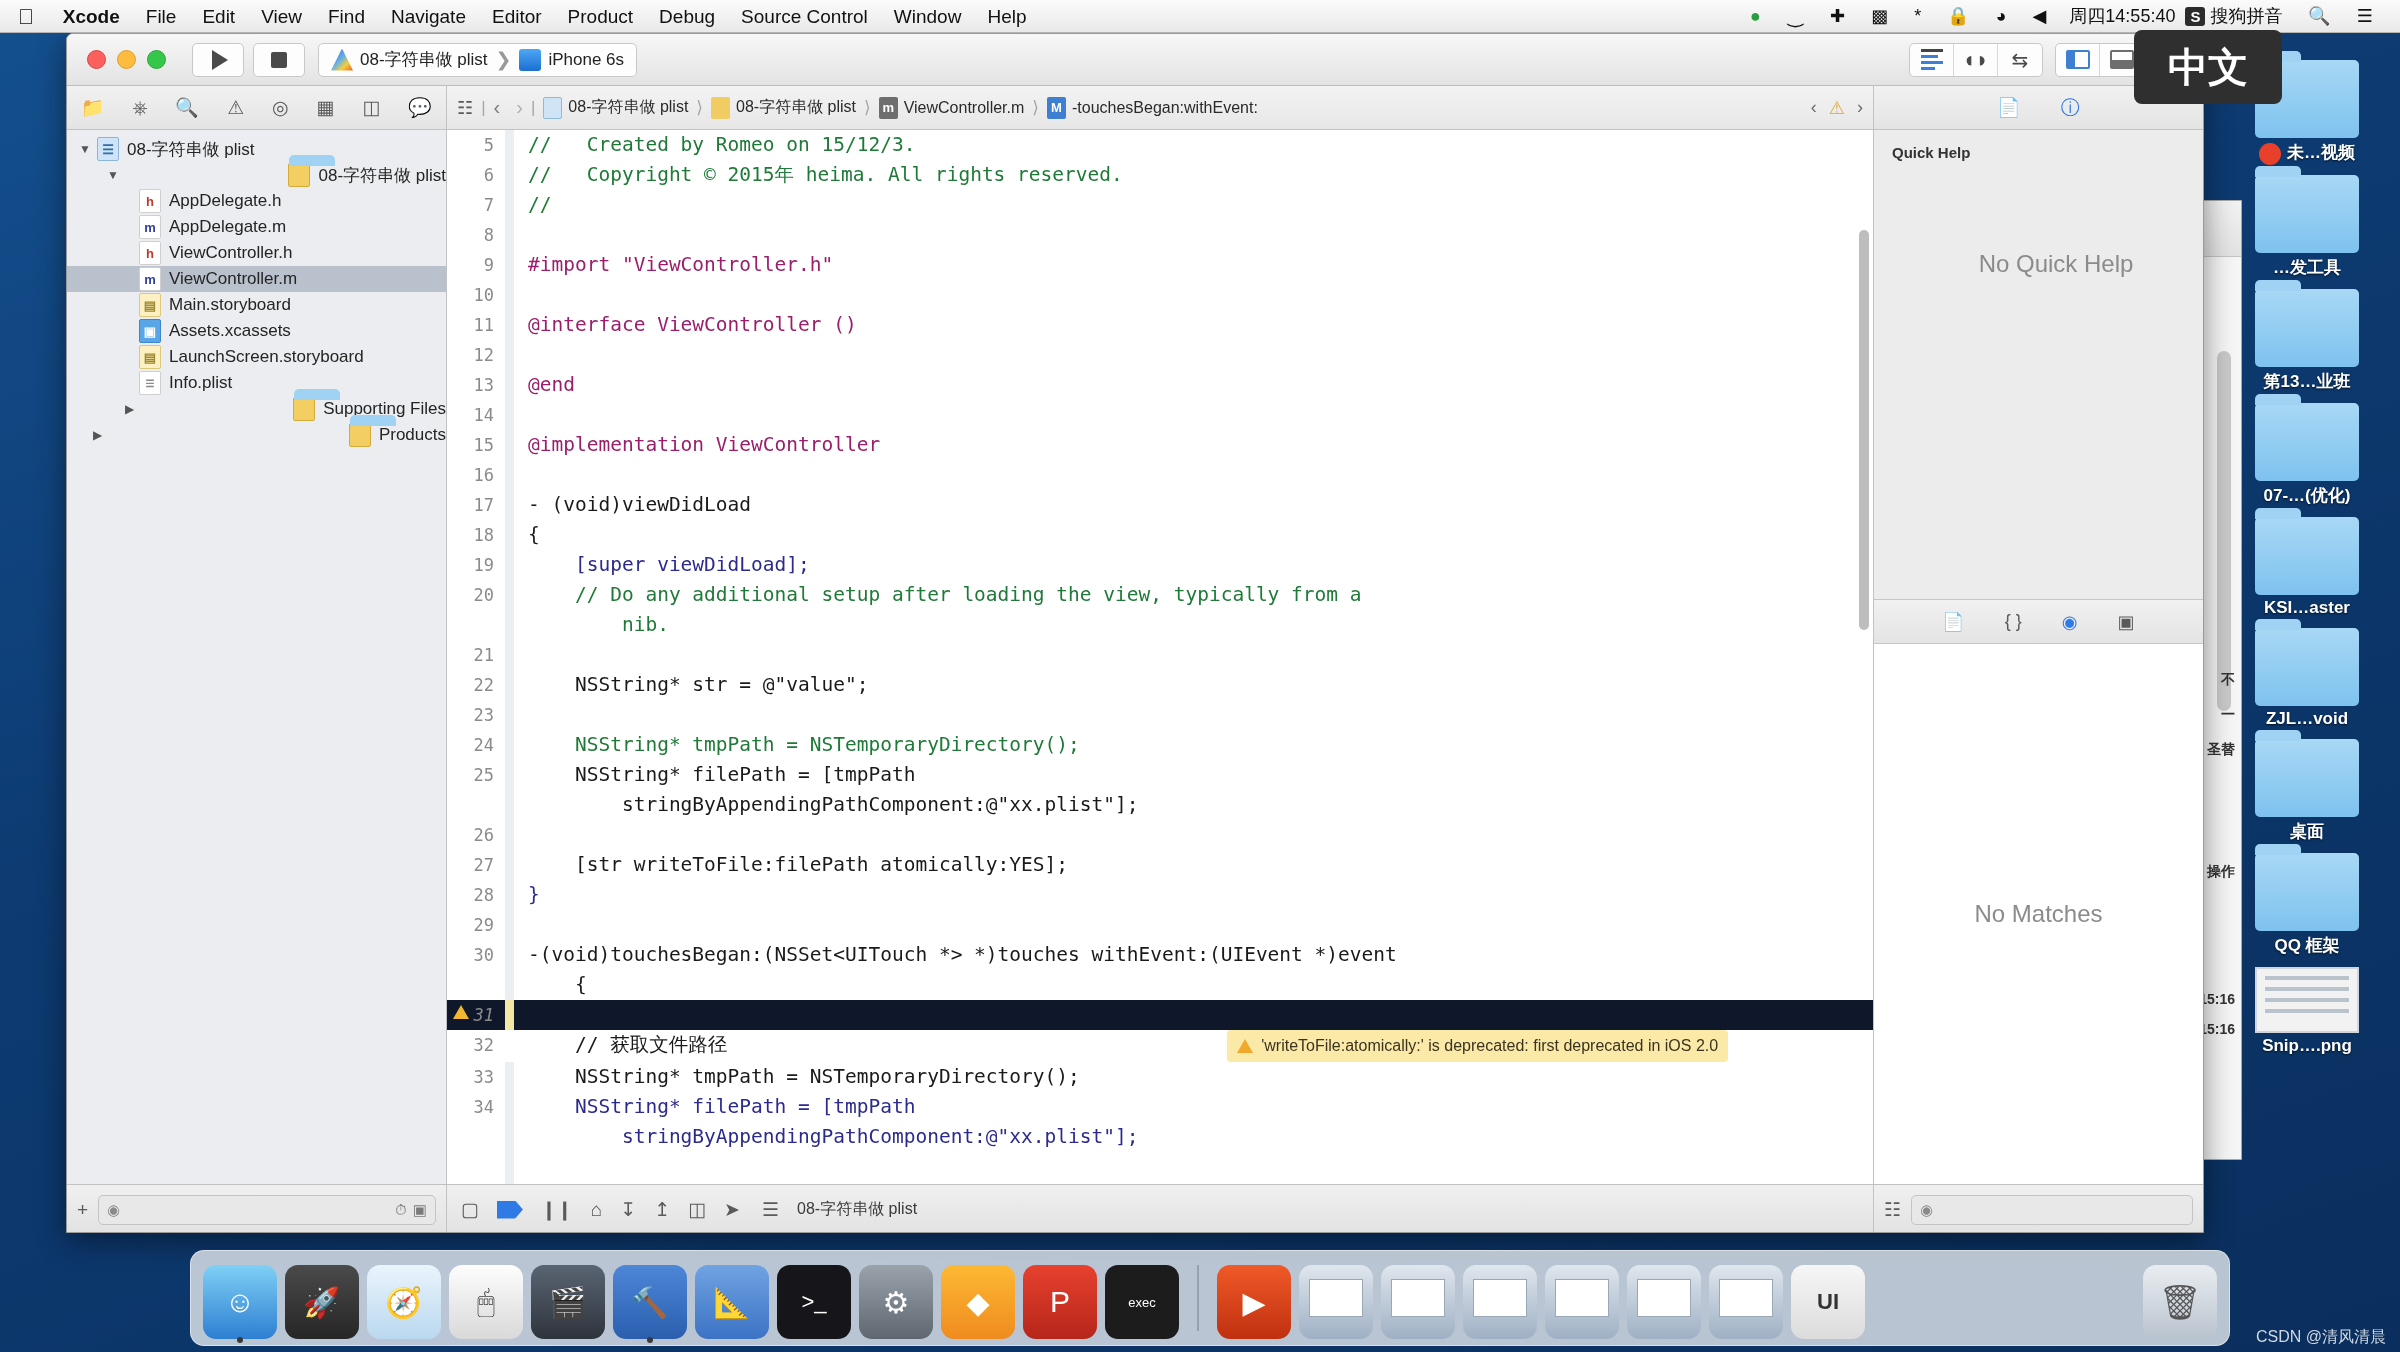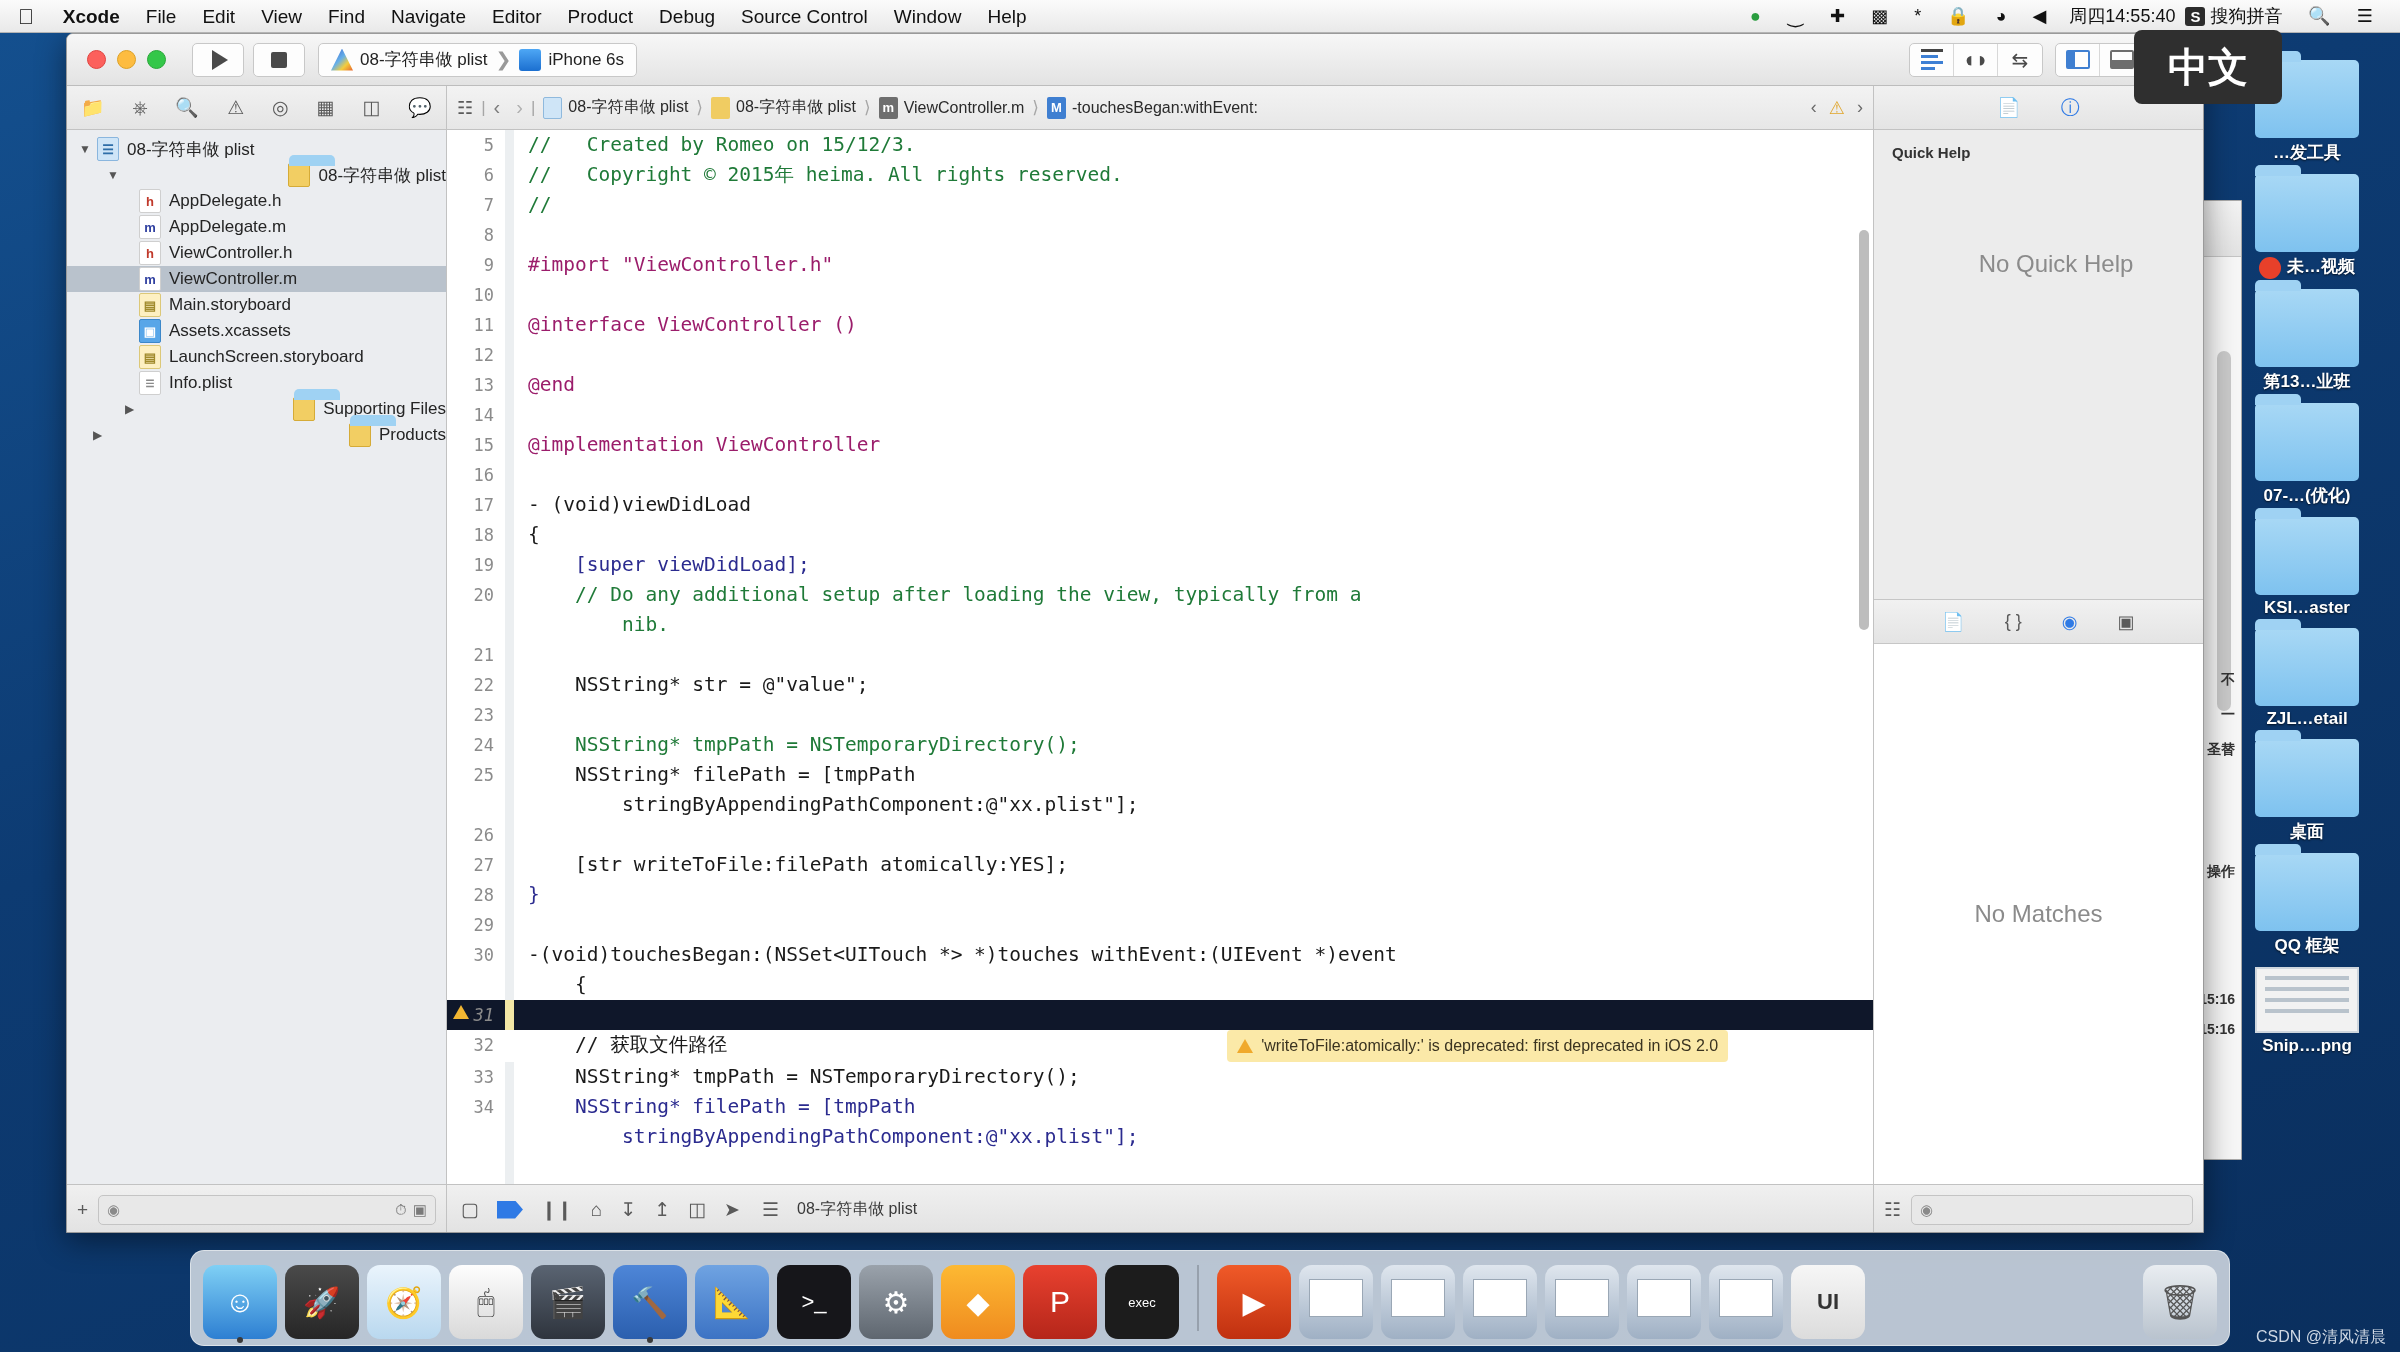--- a/index.html
+++ b/index.html
@@ -283,41 +283,41 @@
   
   #wm{position:absolute;right:14px;bottom:4px;color:#cfd8e4;font-size:16px;z-index:70;}
 </style>
 </head>
 <body>
 
 <div id="desktop">
   <div class="desk-col">
     <div class="desk-item">
       <div class="folder"></div>
-      <div class="desk-label">…发工具</div>
+      <div class="desk-label"><span class="reddot"></span><span>未…视频</span></div>
     </div>
     <div class="desk-item">
       <div class="folder"></div>
-      <div class="desk-label"><span class="reddot"></span><span>未…视频</span></div>
+      <div class="desk-label">…发工具</div>
     </div>
     <div class="desk-item">
       <div class="folder"></div>
       <div class="desk-label">第13…业班</div>
     </div>
     <div class="desk-item">
       <div class="folder"></div>
       <div class="desk-label">07-…(优化)</div>
     </div>
     <div class="desk-item">
       <div class="folder"></div>
       <div class="desk-label">KSI…aster</div>
     </div>
     <div class="desk-item">
       <div class="folder"></div>
-      <div class="desk-label">ZJL…etail</div>
+      <div class="desk-label">ZJL…void</div>
     </div>
     <div class="desk-item">
       <div class="folder"></div>
       <div class="desk-label">桌面</div>
     </div>
     <div class="desk-item">
       <div class="folder"></div>
       <div class="desk-label">QQ 框架</div>
     </div>
     <div class="desk-item">

